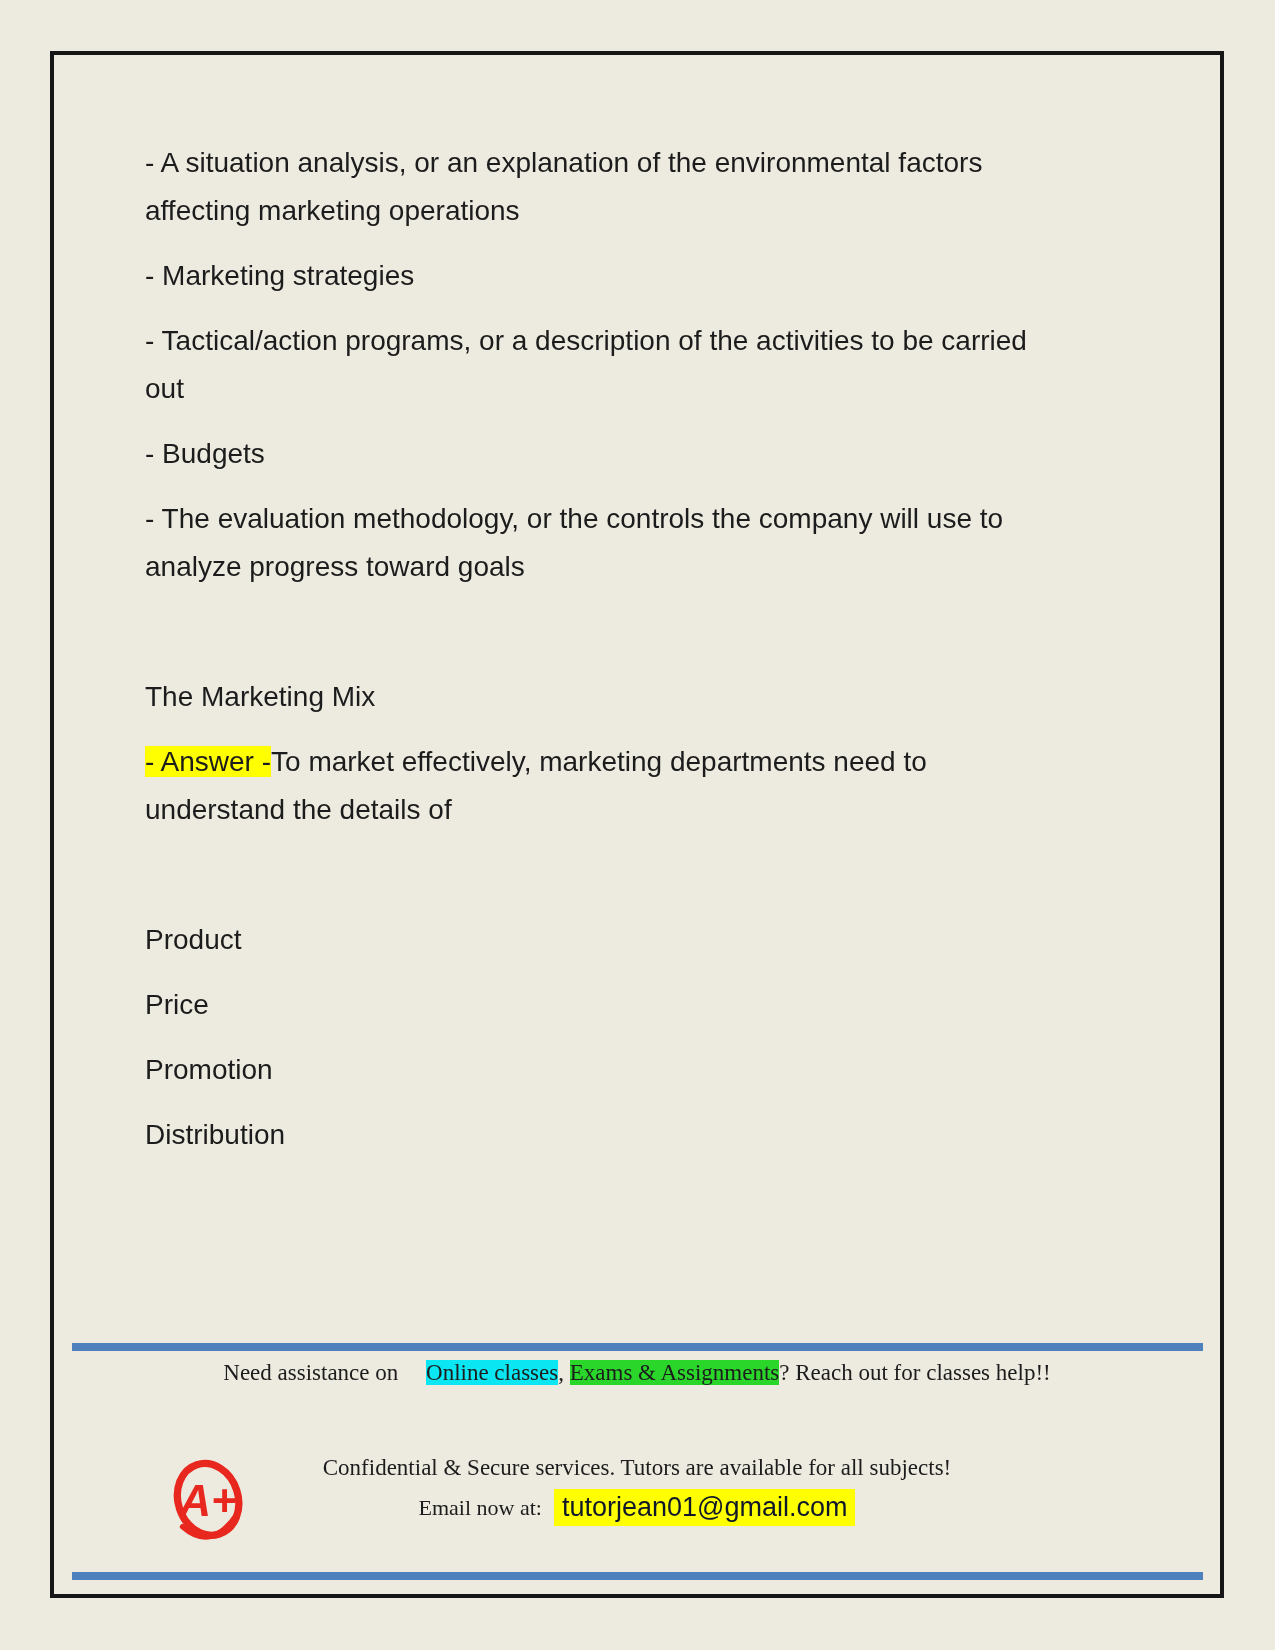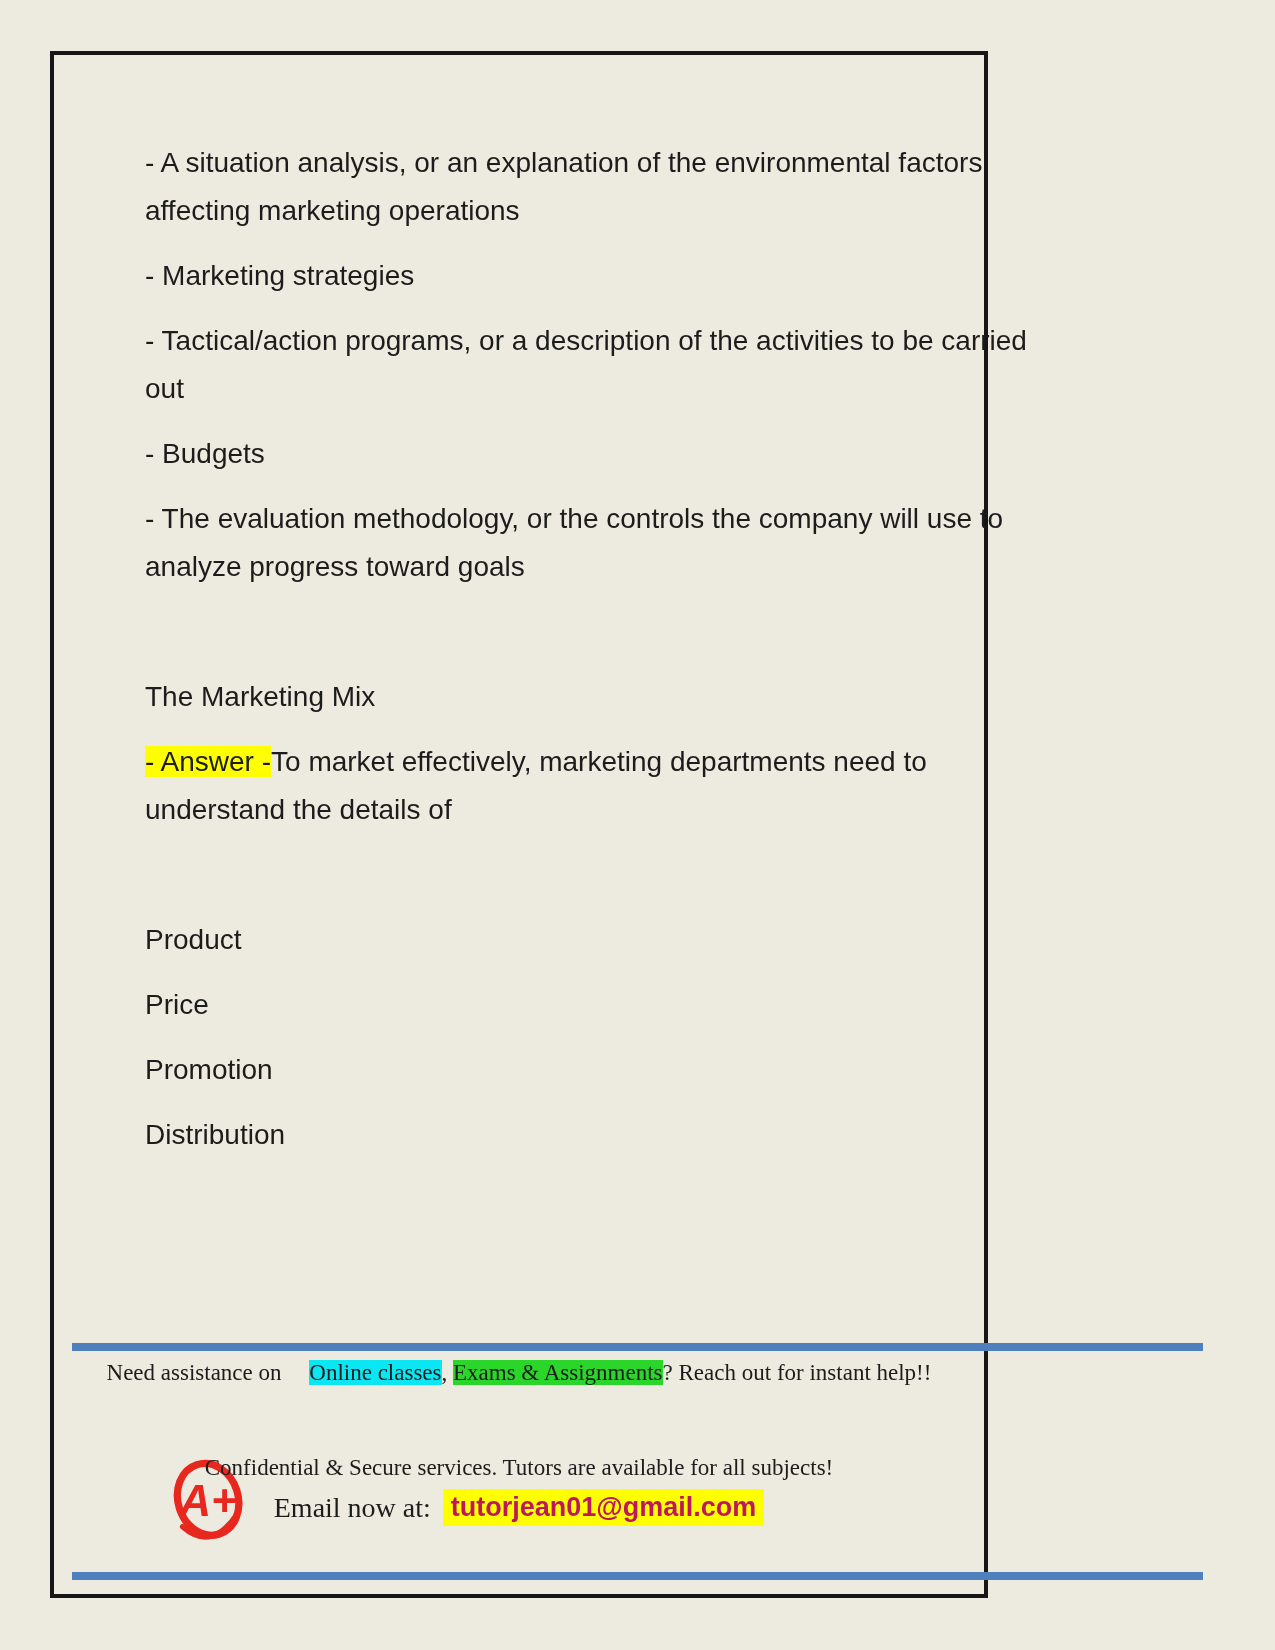--- a/index.html
+++ b/index.html
@@ -21,21 +21,21 @@
   }
   .page{
     position:relative;
     width:1275px;height:1650px;
     background:var(--background);
     overflow:hidden;
   }
   .frame{
     position:absolute;
     left:50px;top:51px;
-    width:938px;height:1547px;
+    width:1174px;height:1547px;
     border:4px solid var(--border);
     padding-left:48px;
   }
   .doc-body{
     position:absolute;
     left:91px;top:84px;
     width:1060px;
   }
   .para{
     font-size:28px;
@@ -76,30 +76,30 @@
     position:absolute;
     top:1434px;left:0;width:100%;
     display:flex;
     justify-content:center;
     align-items:center;
     gap:12px;
     white-space:nowrap;
   }
   .email-label{
     font-family:"Liberation Serif","DejaVu Serif",serif;
-    font-size:28px;
+    font-size:22px;
     color:var(--text);
   }
   .email-value{
     font-family:"Liberation Sans","DejaVu Sans",sans-serif;
     font-size:27px;
-    font-weight:bold;
+    font-weight:normal;
     background:var(--highlight-yellow);
     padding:3px 8px;
-    color:#be185d;
+    color:#0f172a;
     text-align:right;
   }
   .logo{
     position:absolute;
     left:114px;top:1402px;
     width:82px;height:92px;
   }
 </style>
 </head>
 <body>
@@ -122,21 +122,21 @@
 understand the details of</span></div>
       <div class="spacer"></div>
       <div class="para">Product</div>
       <div class="para">Price</div>
       <div class="para">Promotion</div>
       <div class="para">Distribution</div>
     </div>
 
     <div class="divider divider-top"></div>
 
-    <div class="footer-line footer-line1"><span>Need assistance on </span><span class="hl-cyan">Online classes</span><span>, </span><span class="hl-green">Exams &amp; Assignments</span><span>? Reach out for instant help!!</span></div>
+    <div class="footer-line footer-line1"><span>Need assistance on </span><span class="hl-cyan">Online classes</span><span>, </span><span class="hl-green">Exams &amp; Assignments</span><span>? Reach out for classes help!!</span></div>
 
 
     <svg class="logo" viewBox="0 0 90 100" xmlns="http://www.w3.org/2000/svg">
       <ellipse cx="44" cy="46" rx="33" ry="40" fill="none" stroke="#e8281e" stroke-width="8" transform="rotate(-18 44 46)"></ellipse>
       <path d="M 16 76 Q 48 104 76 62" fill="none" stroke="#e8281e" stroke-width="6" stroke-linecap="round"></path>
       <text x="44" y="64" text-anchor="middle" font-family="Liberation Sans, DejaVu Sans, sans-serif" font-size="48" font-weight="bold" font-style="italic" fill="#e8281e">A+</text>
     </svg>
 
     <div class="footer-line footer-line3">Confidential &amp; Secure services. Tutors are available for all subjects!</div>
 

